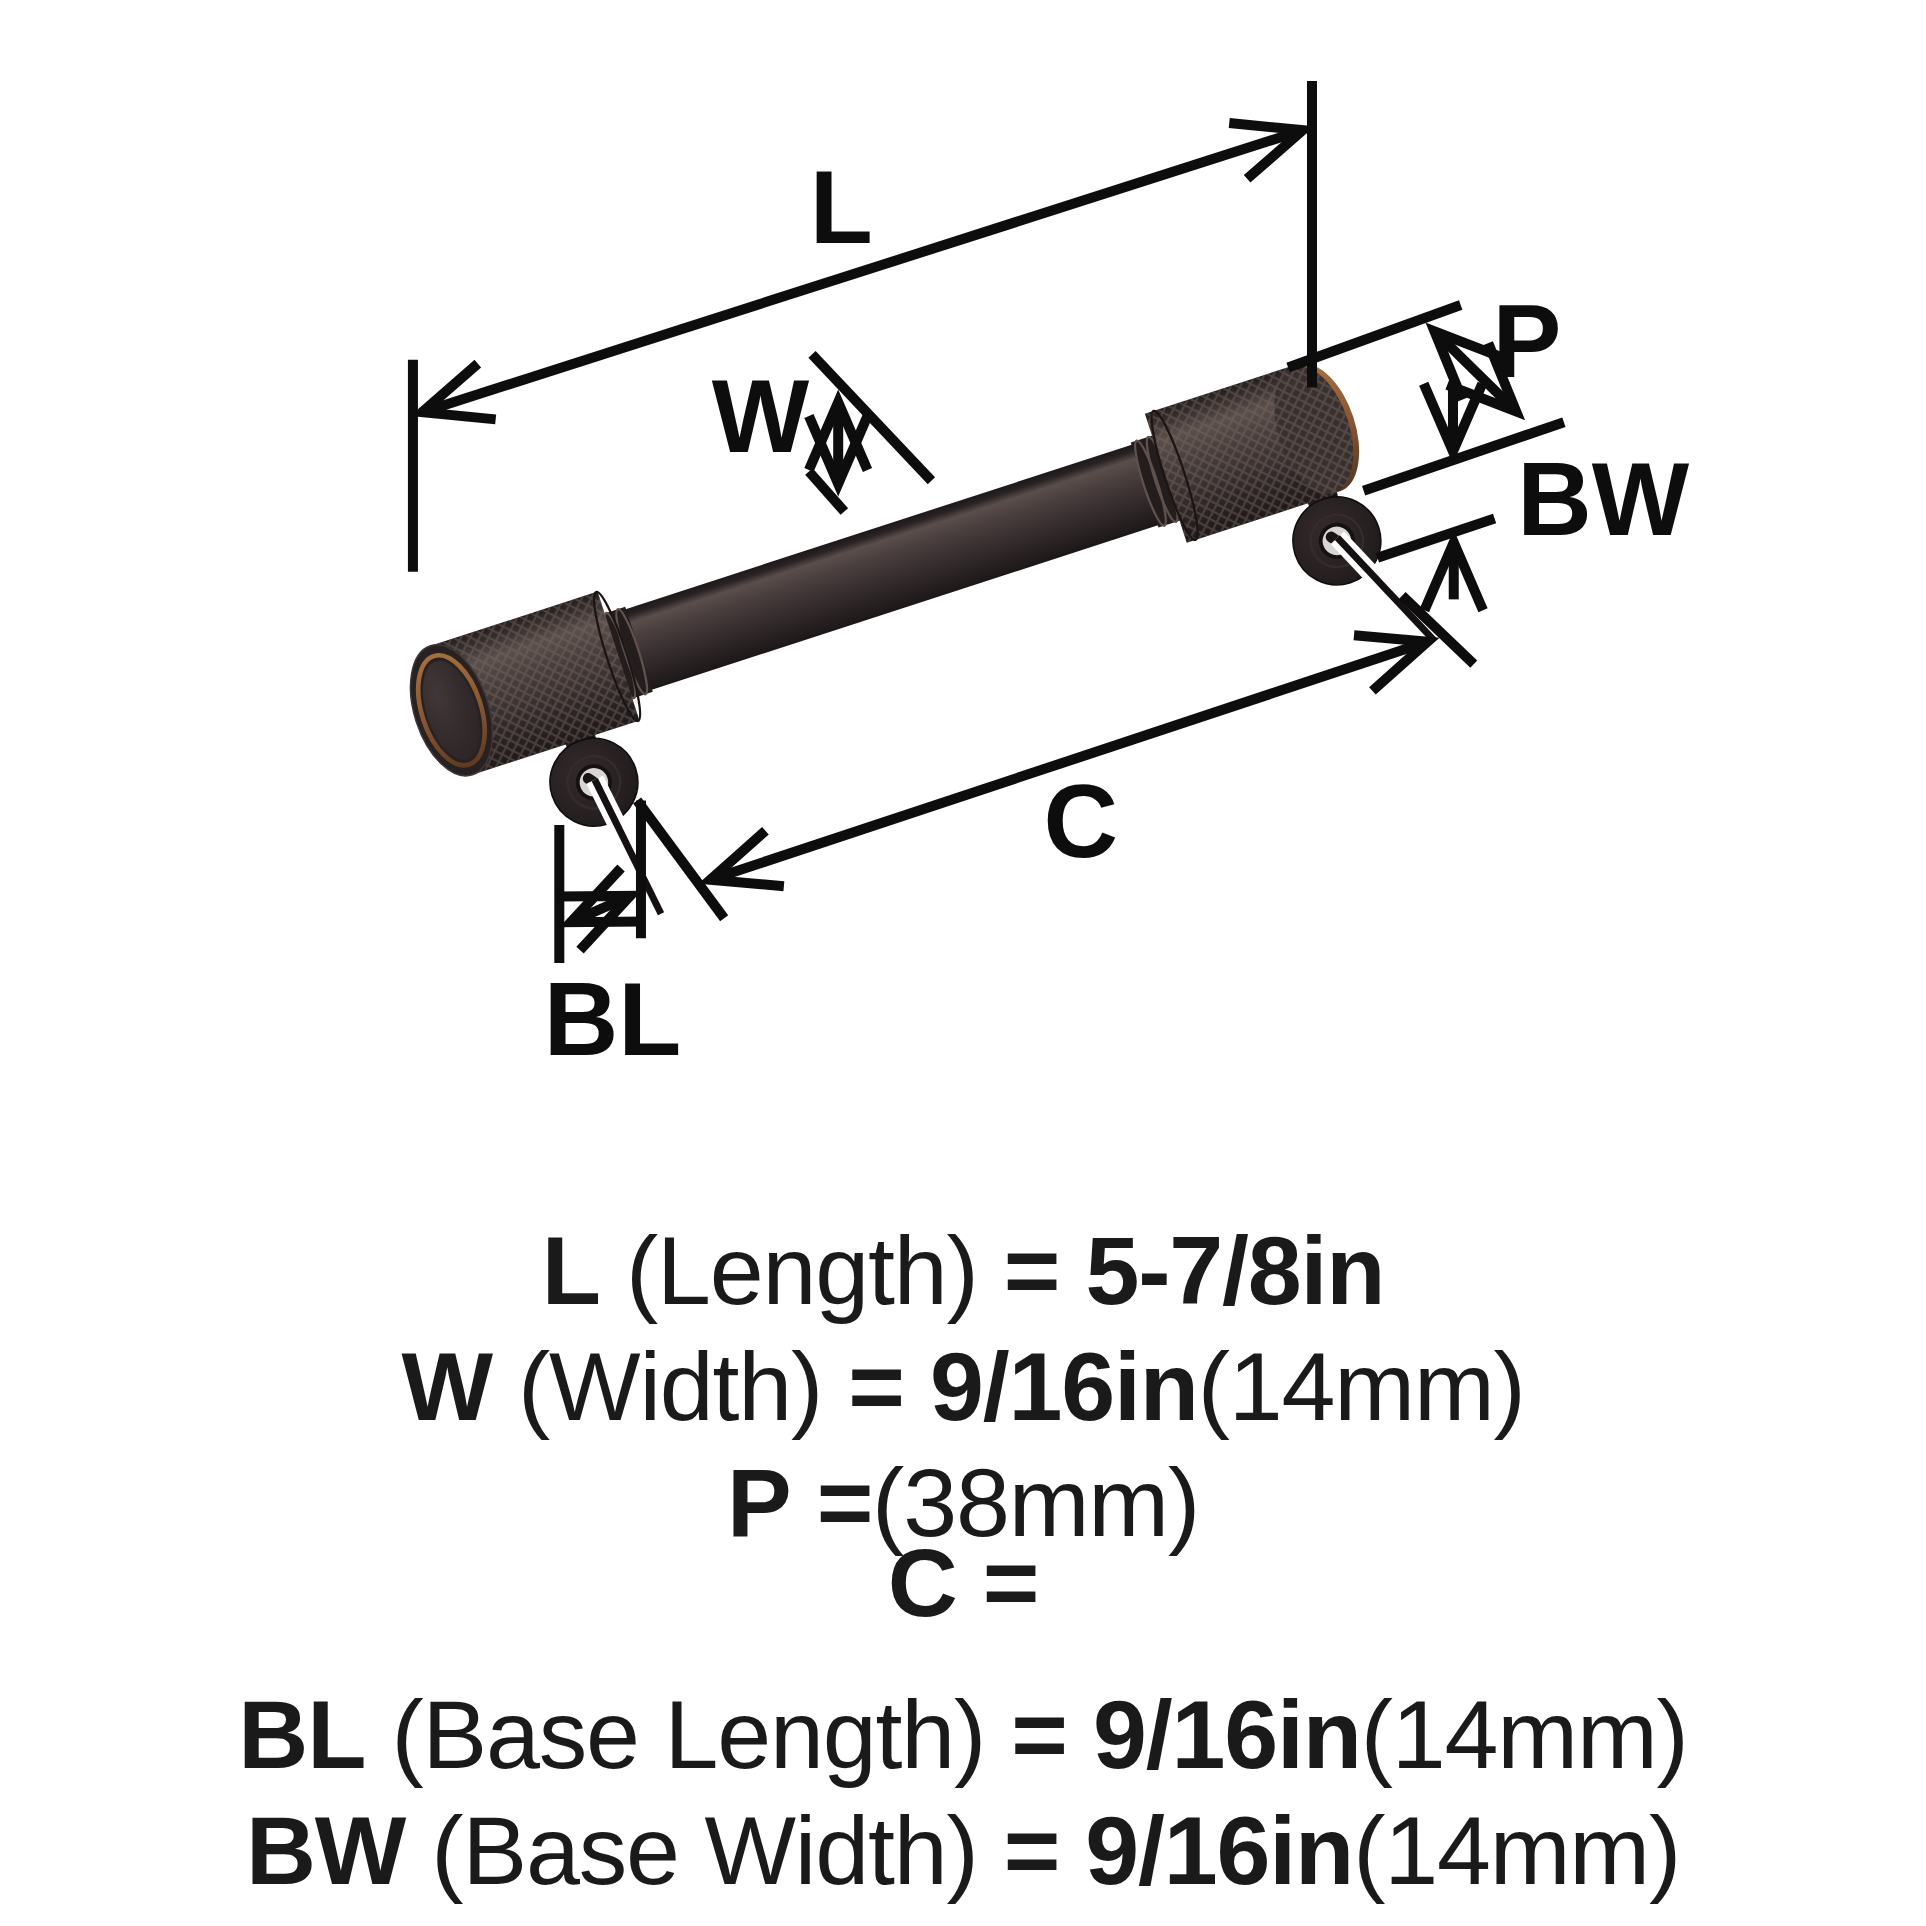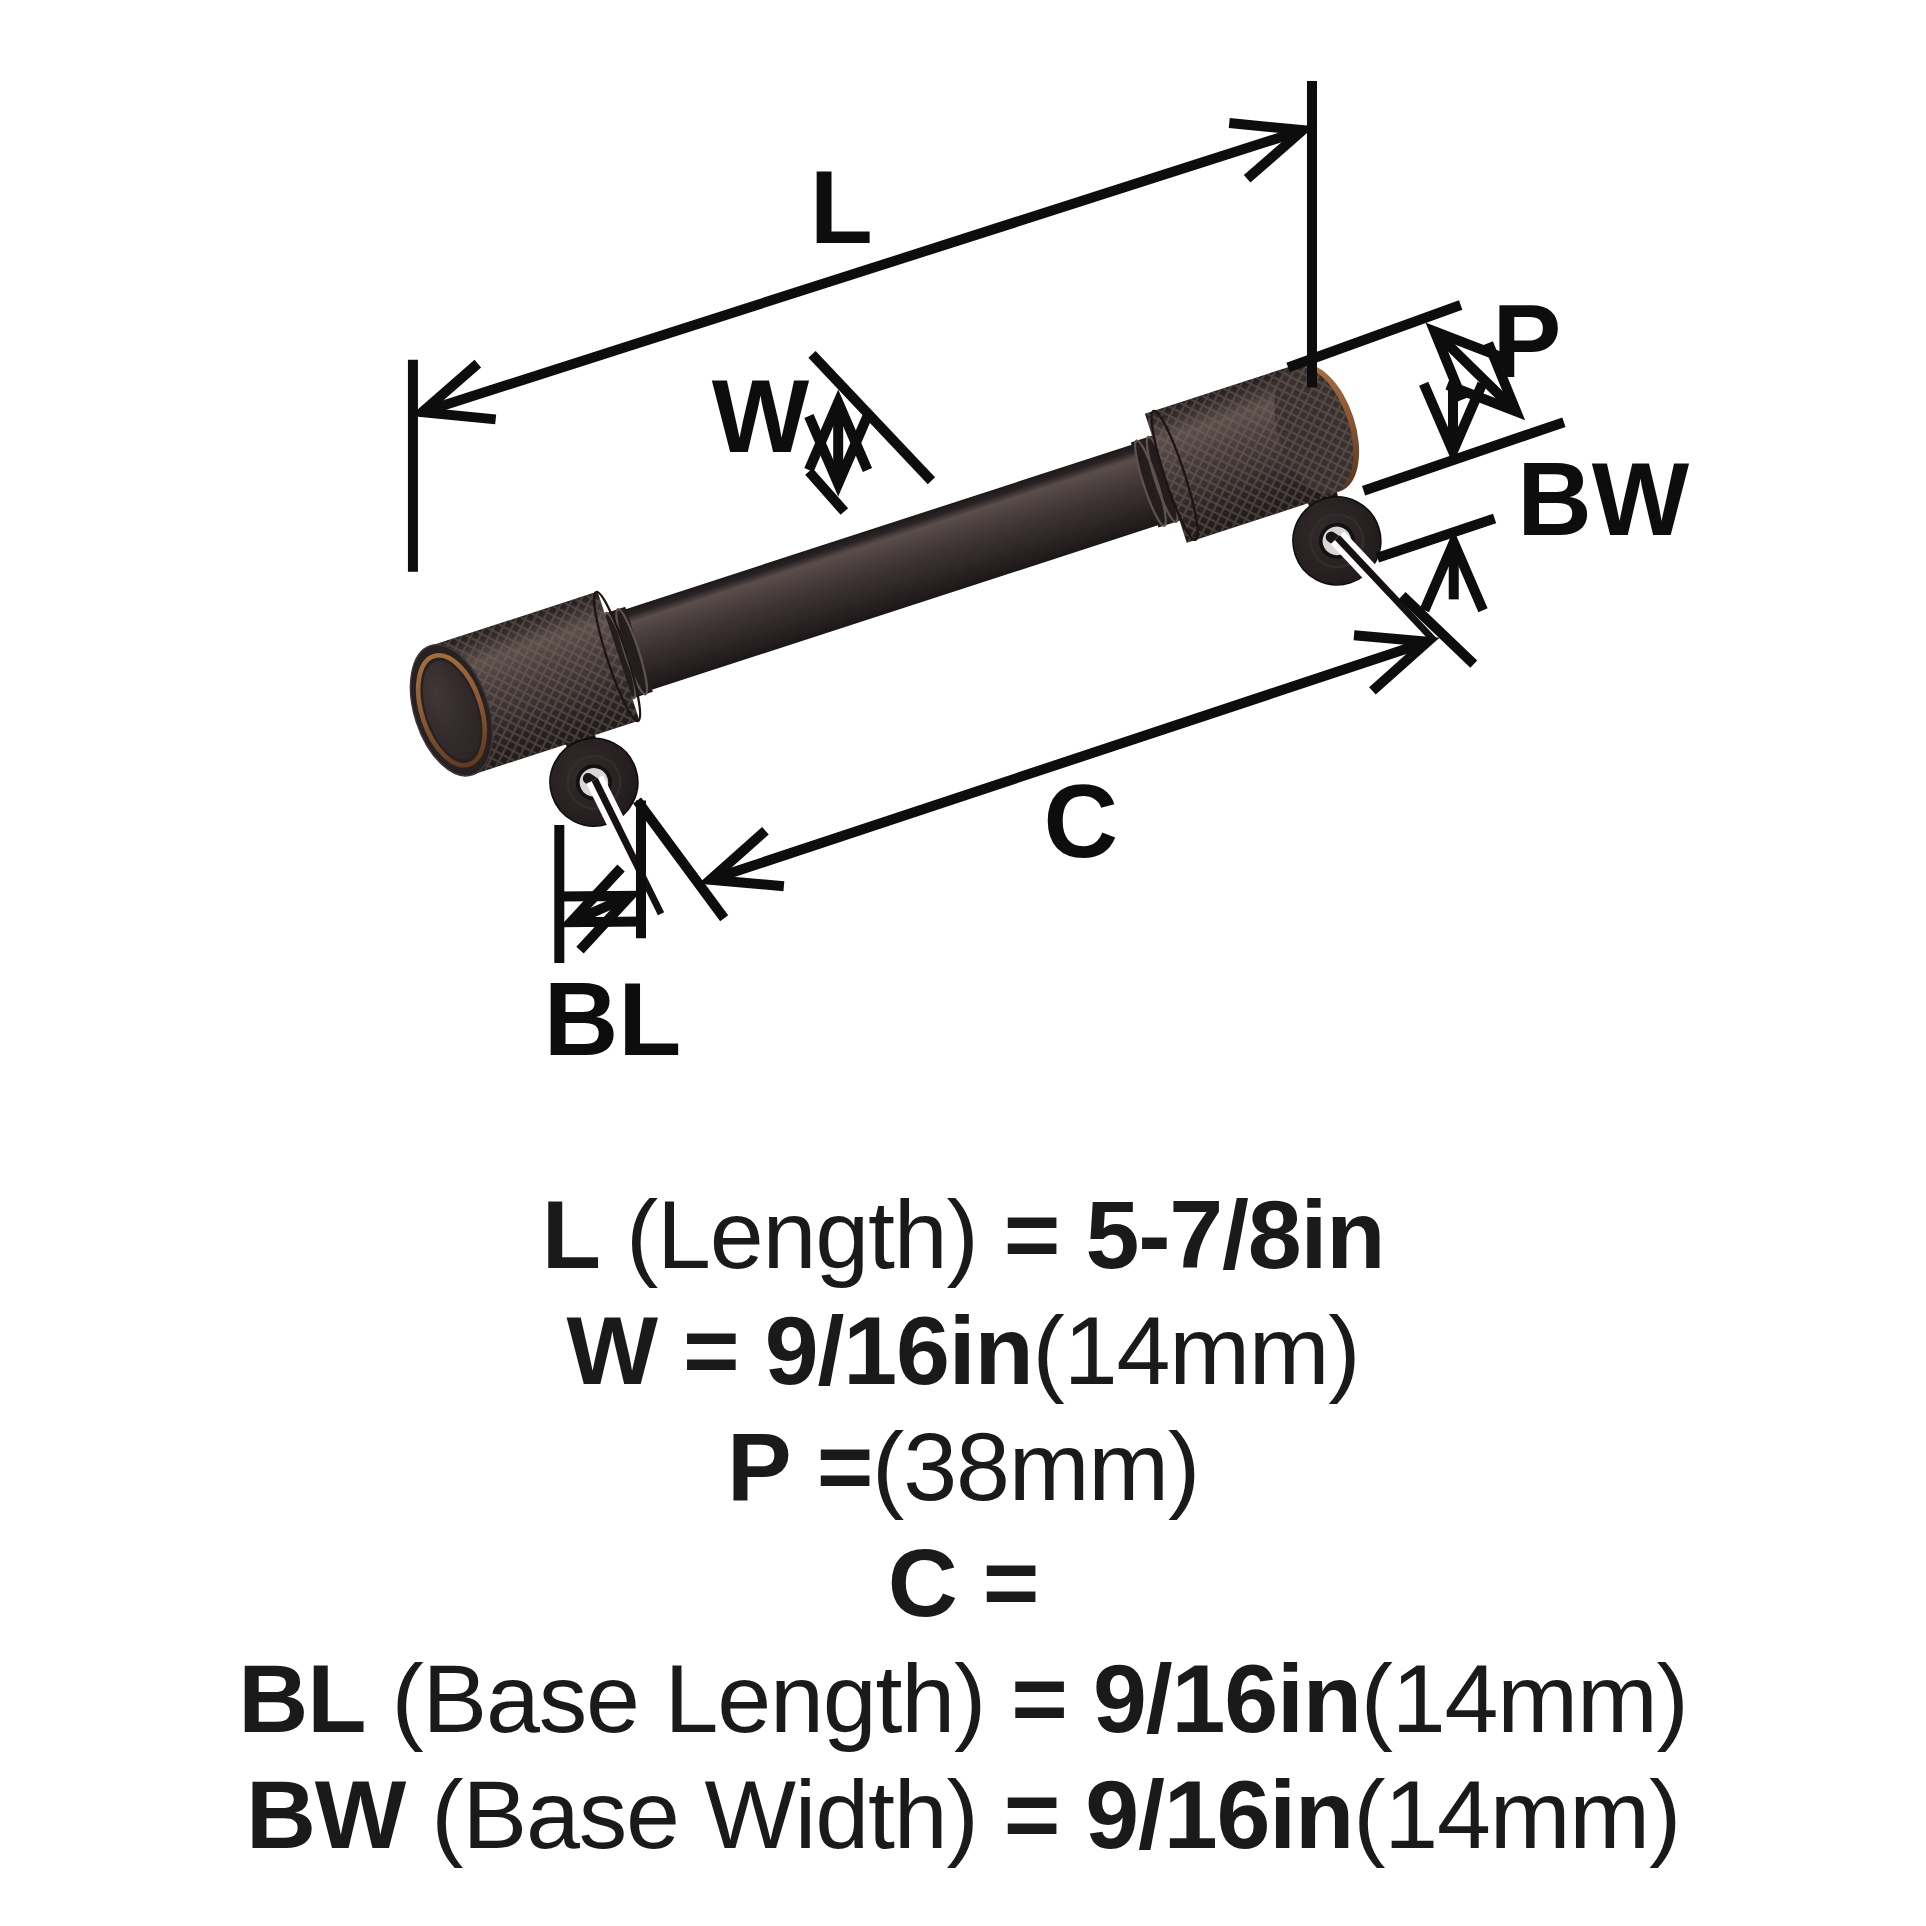--- a/index.html
+++ b/index.html
@@ -19,21 +19,21 @@
     position:absolute; left:0; right:0; top:1177px;
     display:flex; flex-direction:column; align-items:center;
     color:#1a1a1a;
   }
   .spec-row {
     display:flex; align-items:baseline; justify-content:center;
     height:116px; line-height:116px;
     font-size:97px; letter-spacing:-1.2px; white-space:pre;
   }
   .spec-row .b { font-weight:700; }
-  .spec-row .l { font-weight:400; }
+  .spec-row .l { font-weight:400;margin-top:36px; }
   .spec-row .gap { margin-left:0.27em; }
 </style>
 </head>
 <body>
 
 <div class="canvas">
 
   <svg class="diagram-svg" width="1926" height="1926" viewBox="0 0 2500 2500">
     <defs>
       <marker id="ah" markerUnits="userSpaceOnUse" markerWidth="120" markerHeight="96" refX="100" refY="48" orient="auto-start-reverse">
@@ -195,20 +195,21 @@
 
     <div class="spec-row">
       <span class="b">L</span>
       <span class="l gap">(Length)</span>
       <span class="b gap">=</span>
       <span class="b gap">5-7/8in</span>
     </div>
 
     <div class="spec-row">
       <span class="b">W</span>
+      <span class="l gap">(Width)</span>
       <span class="b gap">=</span>
       <span class="b gap">9/16in</span>
       <span class="l">(14mm)</span>
     </div>
 
     <div class="spec-row">
       <span class="b">P</span>
       <span class="b gap">=</span>
       <span class="l">(38mm)</span>
     </div>

